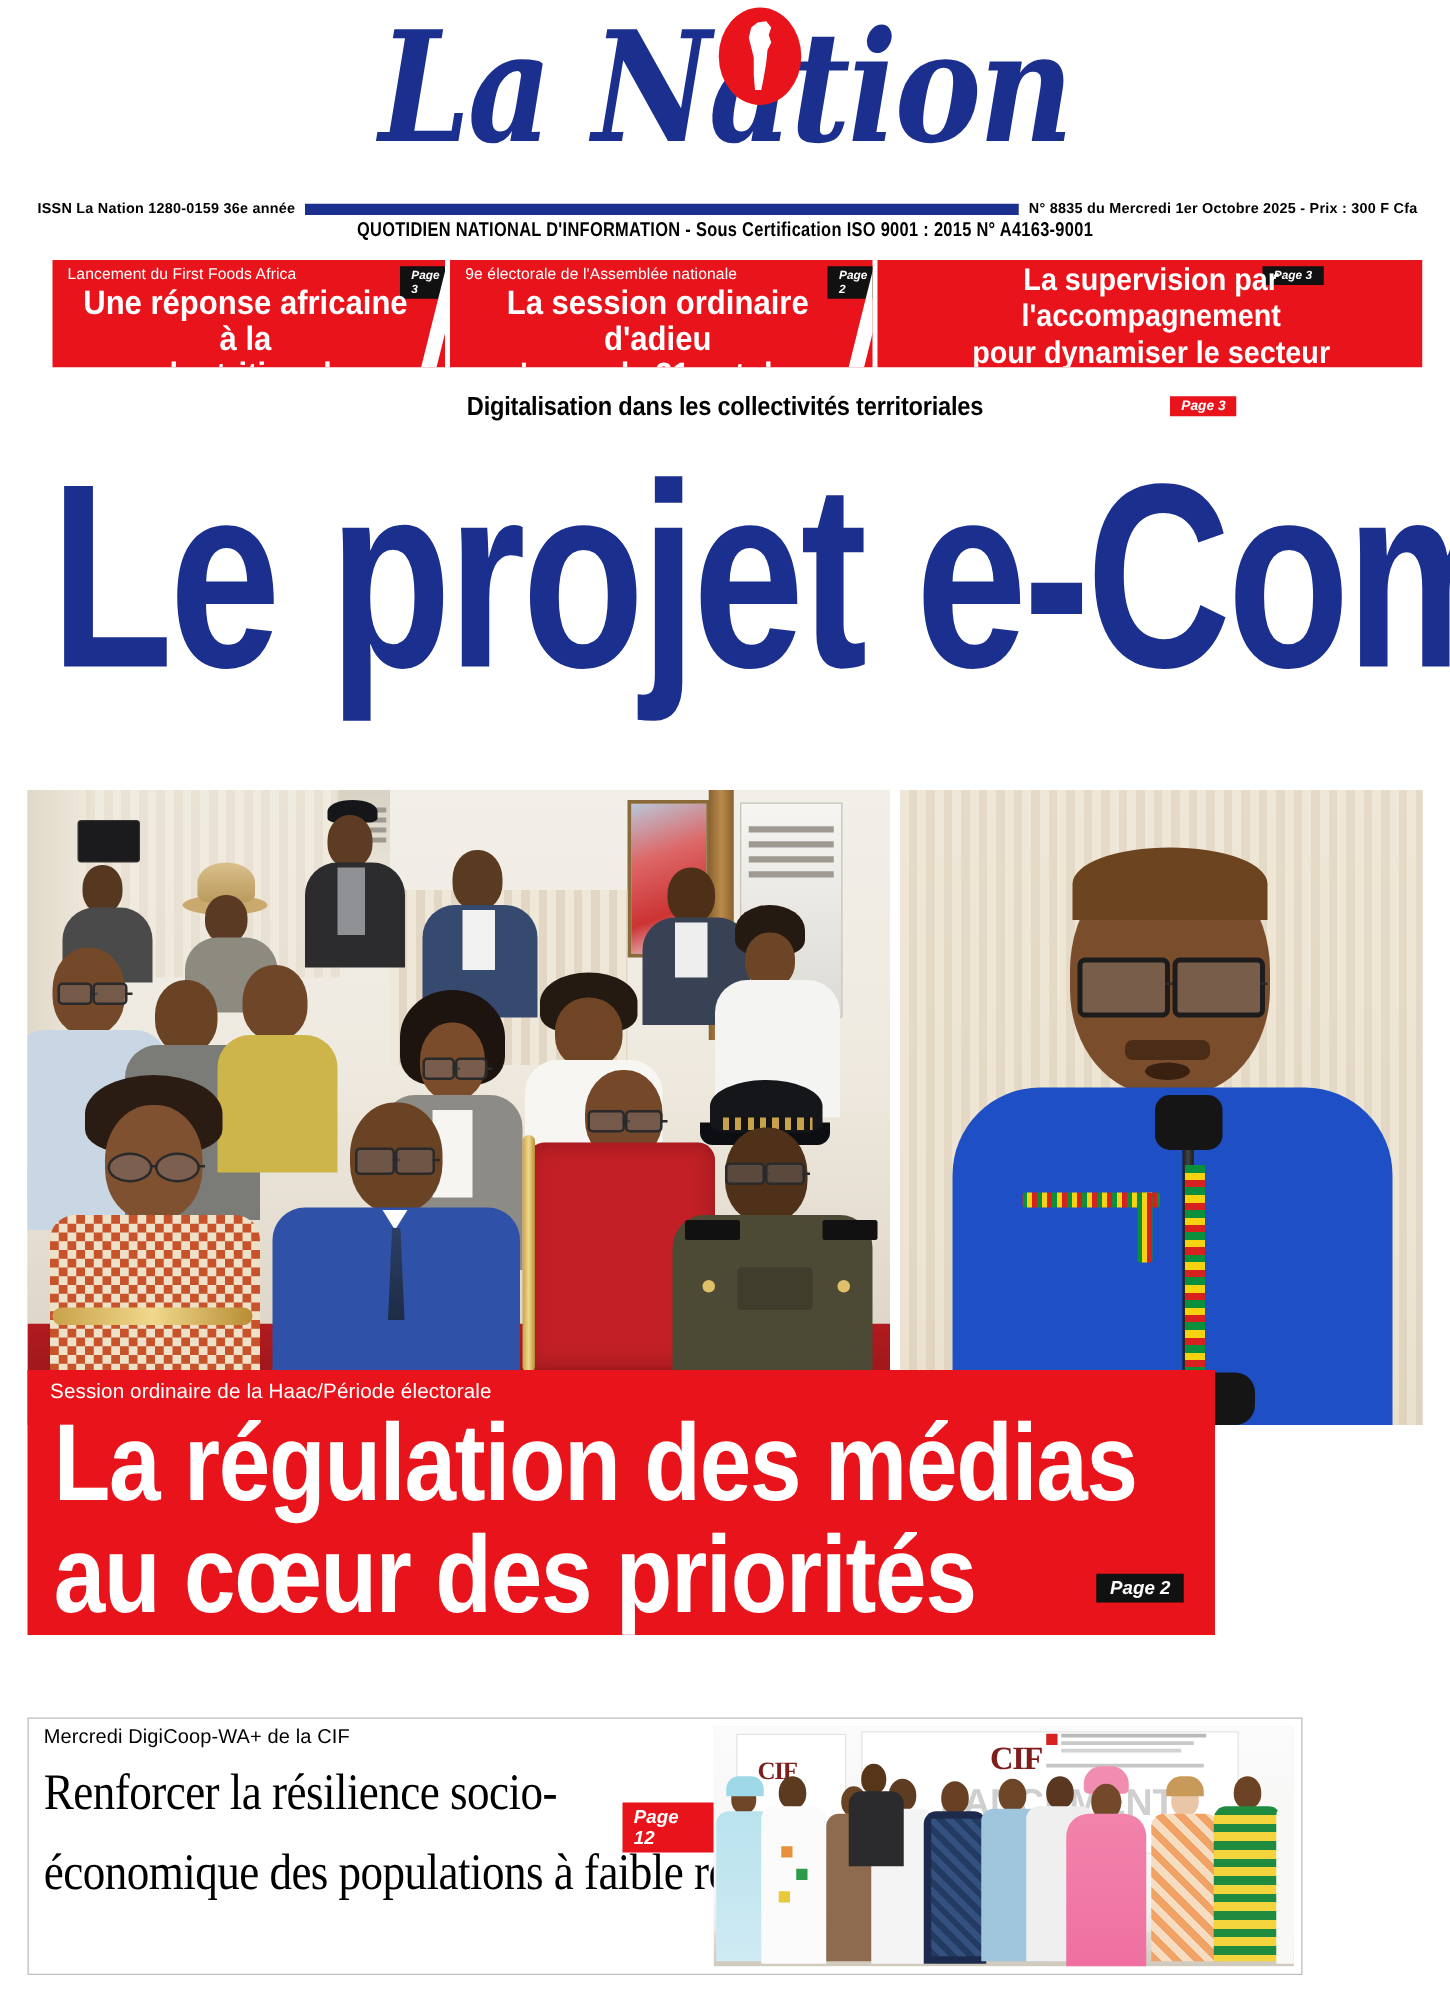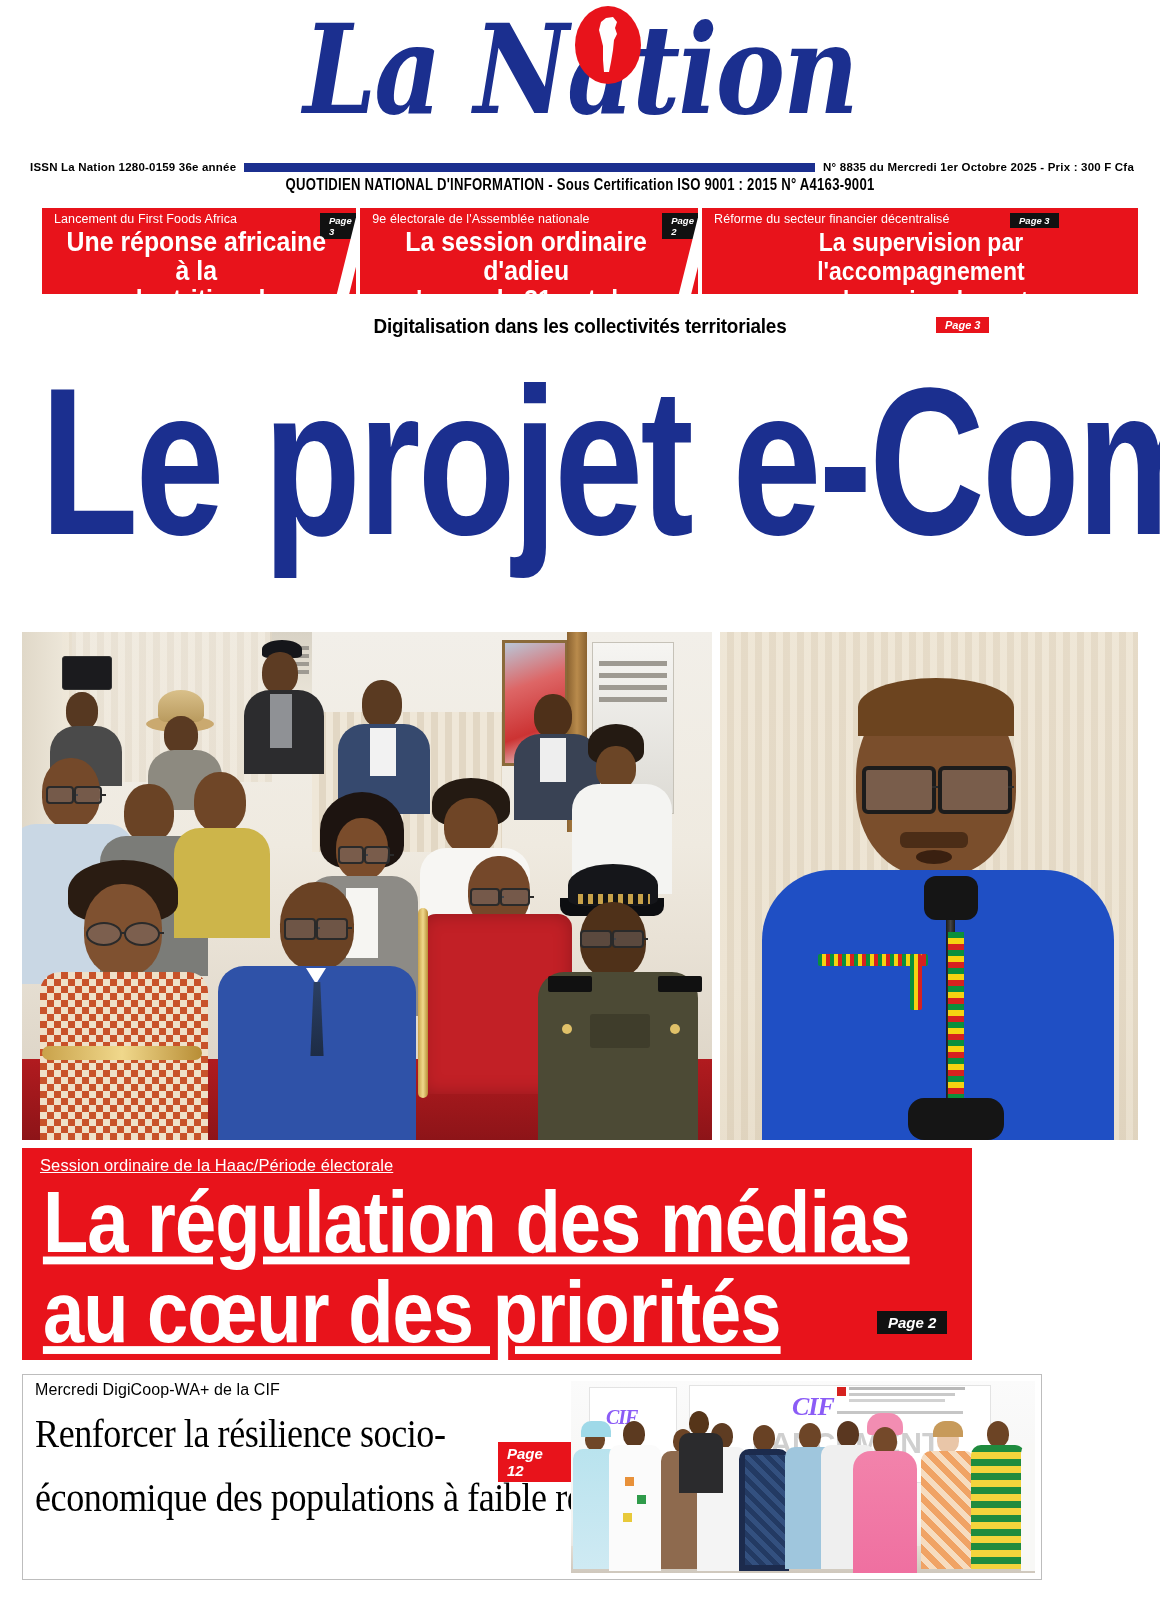--- a/index.html
+++ b/index.html
@@ -371,27 +371,26 @@
     position:absolute;
     background:
       repeating-conic-gradient(#c8522a 0 25%, #efe0c8 0 50%) 0 0/14px 14px;
     border-radius: 20px 20px 0 0;
   }
 
   
   .haac {
     position: absolute;
     left: 22px;
-    top: 1148px;
+    top: 1096px;
     width: 950px;
     height: 212px;
     background: #e8131b;
     color: #fff;
     overflow: hidden;
-    text-decoration: underline;
   }
   .haac-kicker {
     font-size: 16.5px;
     padding: 8px 0 0 18px;
     letter-spacing: .1px;
   }
   .haac-head {
     font-family: "Liberation Sans Narrow", "Liberation Sans", sans-serif;
     font-weight: bold;
     font-size: 78px;
@@ -470,24 +469,23 @@
   }
   .bp-banner {
     position:absolute;
     background:#fff;
     border:1px solid #e3e3e3;
   }
   .cif-logo {
     position:absolute;
     font-family:"Liberation Serif", serif;
     font-weight:bold;
-    color:#8b5cf6;
+    color:#7f1d1d;
     font-size:20px;
     letter-spacing:-1px;
-    font-style:italic;
   }
   .bp-person { position:absolute; }
   .bp-head { position:absolute; border-radius:50% 50% 45% 45%; }
   .bp-body { position:absolute; border-radius:10px 10px 0 0; }
   .bp-floor{
     position:absolute; left:0;right:0;bottom:0;height:14%;
     background: linear-gradient(180deg,#e4ded5,#cfc8bd);
   }
 </style>
 </head>
@@ -527,21 +525,20 @@
     <div class="teaser-kicker">9e électorale de l'Assemblée nationale</div>
     <div class="teaser-badge">Page 2</div>
     <div class="teaser-head">
       <div>La session ordinaire d'adieu</div>
       <div>s'ouvre le 31 octobre</div>
     </div>
     <div class="teaser-slash"></div>
   </div>
 
   <div class="teaser t3">
-    <div class="teaser-kicker">Réforme du secteur financier décentralisé</div>
     <div class="teaser-badge">Page 3</div>
     <div class="teaser-head">
       <div>La supervision par l'accompagnement</div>
       <div>pour dynamiser le secteur</div>
     </div>
   </div>
 
 </div>
 
 <div class="main-kicker">

